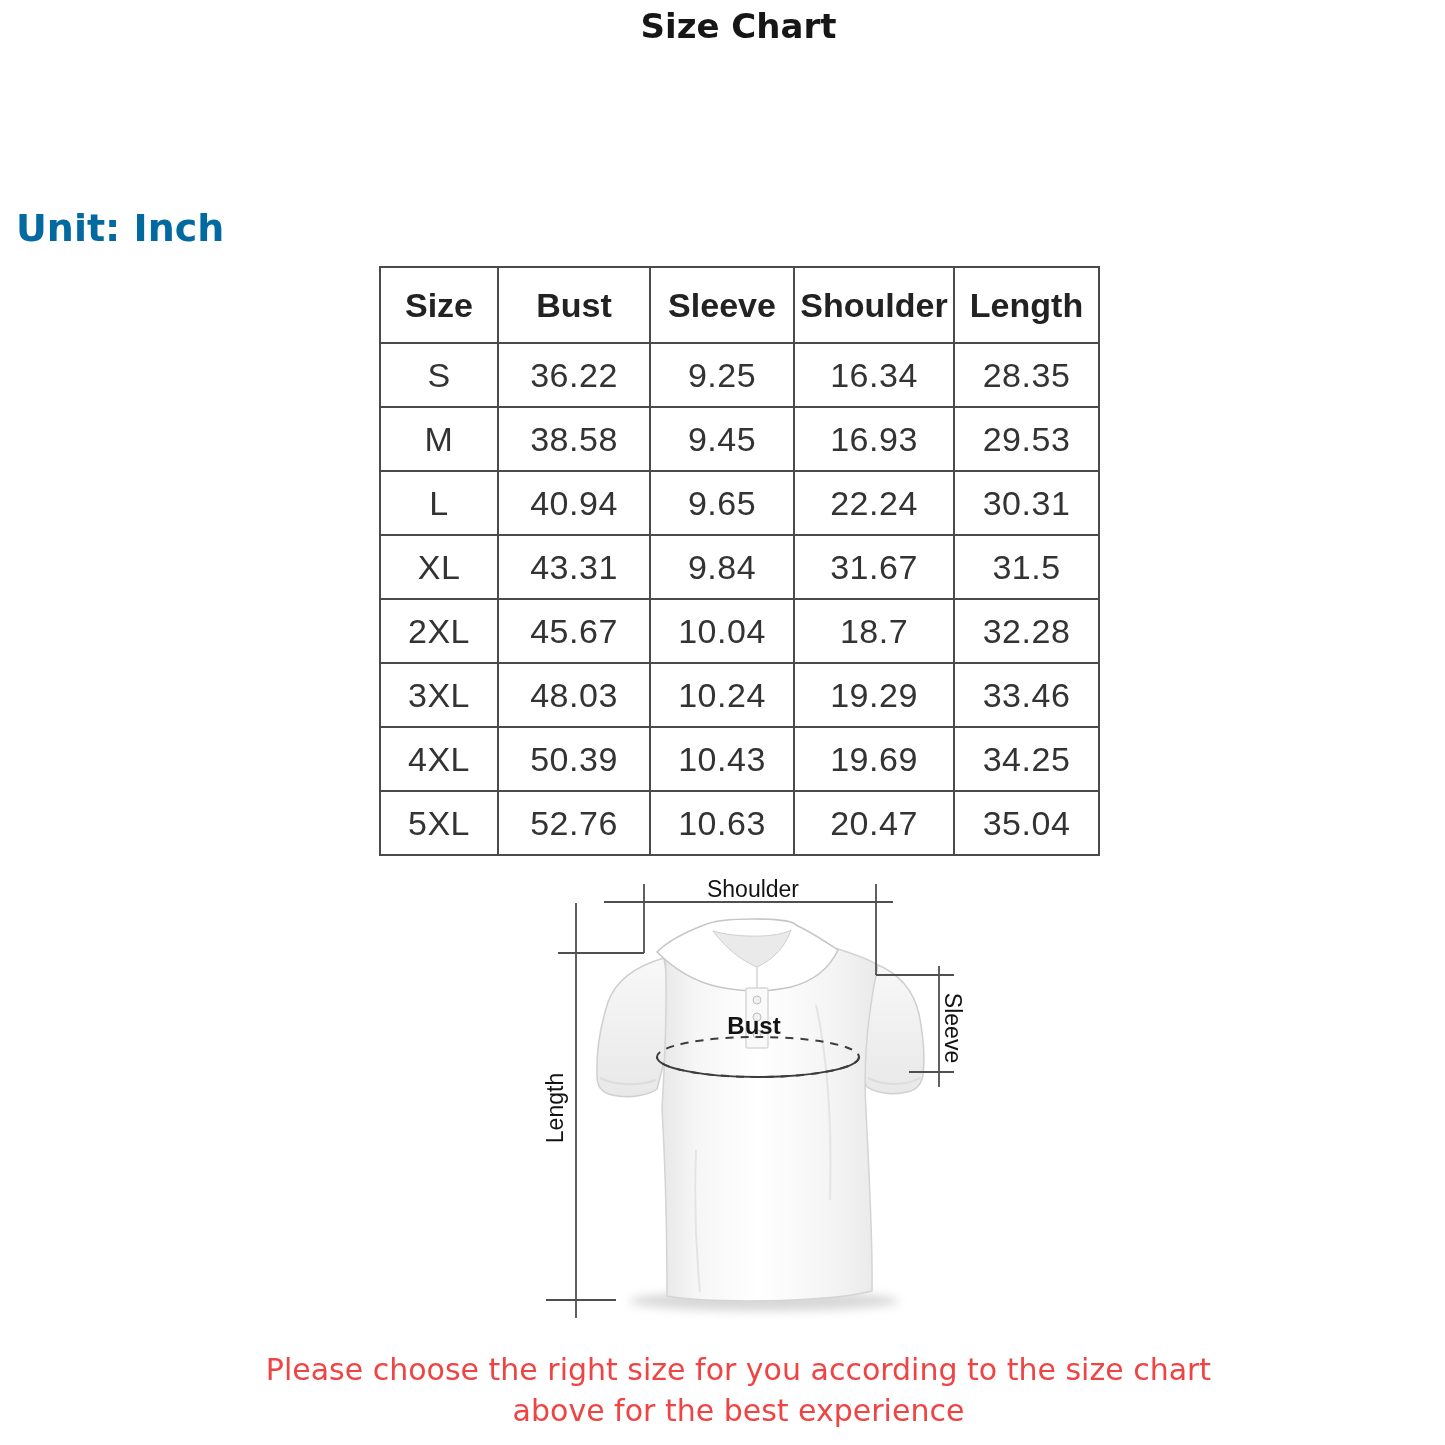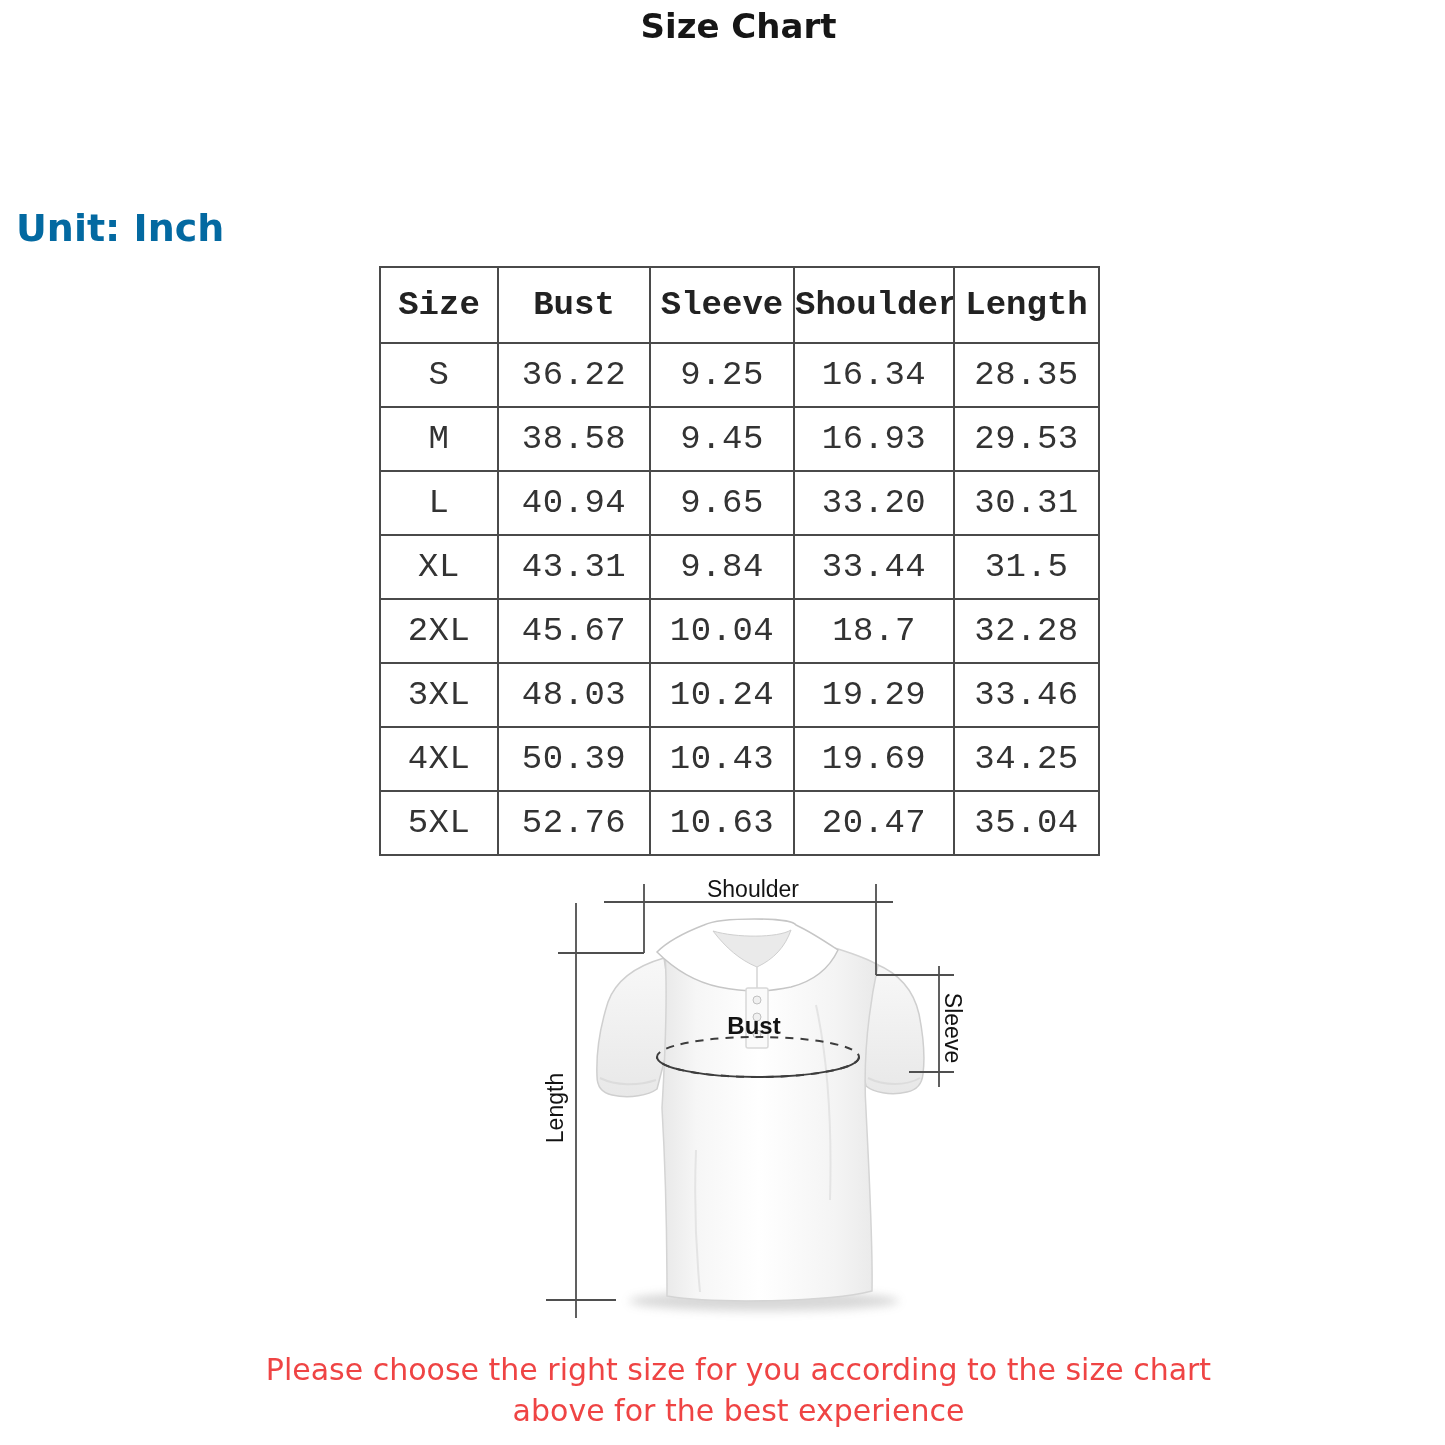--- a/index.html
+++ b/index.html
@@ -24,21 +24,21 @@
   }
   .unit-label {
     position:absolute; top:206px; left:0; right:0;
     font-size:38px; font-weight:bold; color:#0369a1;
   }
   .table-wrap {
     position:absolute; left:363px; top:266px; width:719px;
   }
   table.size-table {
     border-collapse:collapse; table-layout:fixed; width:719px;
-    font-family:Liberation Mono, monospace;
+    font-family:Liberation Sans, sans-serif;
     border-radius:28px;
   }
   table.size-table th, table.size-table td {
     border:2px solid #4a4a4a;
     text-align:center; vertical-align:middle;
     padding:0; overflow:hidden; white-space:nowrap;
   }
   table.size-table th {
     height:74px; font-size:34px; font-weight:bold; color:#222222;
   }
@@ -99,28 +99,28 @@
             <td>M</td>
             <td>38.58</td>
             <td>9.45</td>
             <td>16.93</td>
             <td>29.53</td>
           </tr>
           <tr>
             <td>L</td>
             <td>40.94</td>
             <td>9.65</td>
-            <td>33.20</td>
+            <td>22.24</td>
             <td>30.31</td>
           </tr>
           <tr>
             <td>XL</td>
             <td>43.31</td>
             <td>9.84</td>
-            <td>33.44</td>
+            <td>31.67</td>
             <td>31.5</td>
           </tr>
           <tr>
             <td>2XL</td>
             <td>45.67</td>
             <td>10.04</td>
             <td>18.7</td>
             <td>32.28</td>
           </tr>
           <tr>

